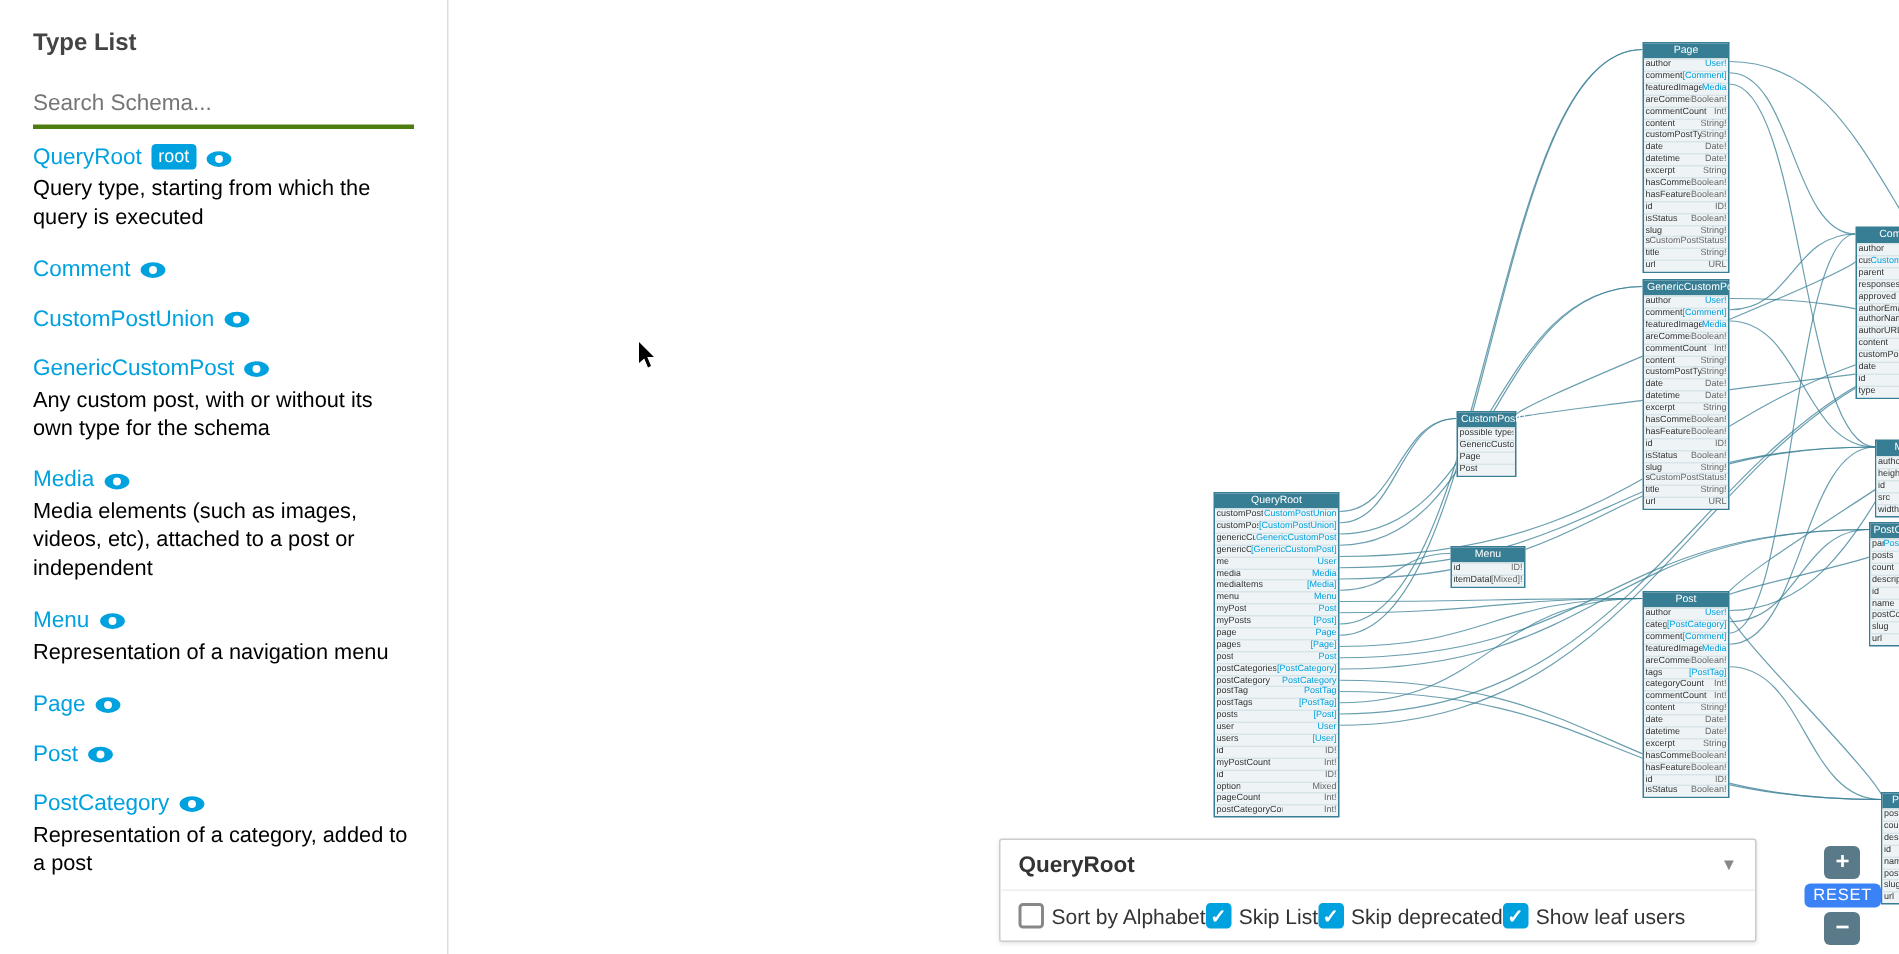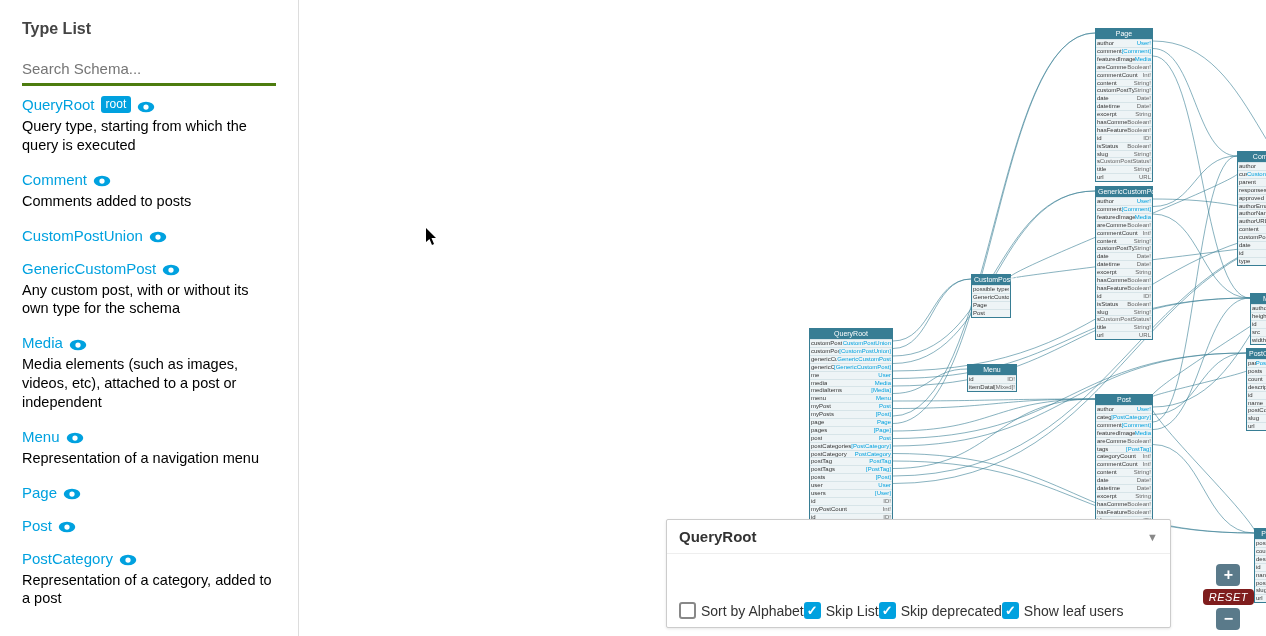--- a/index.html
+++ b/index.html
@@ -21,28 +21,28 @@
 .node { position: absolute; background: #fff; border: 1px solid #377d94; font-size: 6px; line-height: 1.15; }
 .node-head { background: #377d94; color: #fff; text-align: center; padding: 1px 2px; font-size: 7px; }
 .node-row { display: flex; justify-content: space-between; padding: 0 1px; border-top: 1px solid #d7e4e8; background: #eef4f6; min-height: 7px; }
 .node-row span.k { color: #333; white-space: nowrap; overflow: hidden; text-overflow: clip; max-width: 44px; }
 .node-row span.v { color: #666; white-space: nowrap; }
 .node-row span.v.l { color: #00a1df; }
 .bottom-panel { position: absolute; left: 340px; bottom: 8px; width: 505px; background: #fff; border: 1px solid #ccc; border-radius: 2px; box-shadow: 0 1px 3px rgba(0,0,0,.1); }
 .bp-head { display: flex; justify-content: space-between; align-items: center; padding: 8px 12px; border-bottom: 1px solid #eee; cursor: pointer; }
 .bp-title { font-weight: 600; font-size: 15px; color: #333; }
 .bp-arrow { color: #888; font-size: 11px; }
-.bp-body { display: flex; gap: 0; padding: 8px 12px; align-items: center; margin-top: 40px; }
+.bp-body { display: flex; gap: 0; padding: 8px 12px; align-items: center; }
 .chk { display: flex; align-items: center; gap: 5px; font-size: 14px; color: #333; cursor: pointer; }
 .chk-box { width: 17px; height: 17px; border: 2px solid #888; border-radius: 3px; display: flex; align-items: center; justify-content: center; }
 .chk-box.on { background: #00a1df; border-color: #00a1df; color: #fff; }
 .chk-box.on::after { content: "✓"; font-size: 13px; font-weight: bold; line-height: 1; }
 .zoom-ctrl { position: absolute; right: 12px; bottom: 6px; display: flex; flex-direction: column; gap: 3px; align-items: center; }
 .zoom-btn { width: 24px; height: 22px; background: #5a7a8a; color: #fff; border-radius: 4px; display: flex; align-items: center; justify-content: center; font-size: 16px; font-weight: bold; cursor: pointer; }
-.zoom-reset { background: #7f1d1d; color: #fff; font-size: 11px; padding: 2px 6px; border-radius: 4px; cursor: pointer; letter-spacing: .5px; font-style: italic; }
+.zoom-reset { background: #3b82f6; color: #fff; font-size: 11px; padding: 2px 6px; border-radius: 4px; cursor: pointer; letter-spacing: .5px; }
 .cursor-arrow { position: absolute; width: 12px; height: 18px; pointer-events: none; }
 </style>
 </head>
 <body>
 
 <div class="sidebar">
   <div class="sidebar-title">Type List</div>
   <div class="search-row">
     <input class="search" placeholder="Search Schema..." style="">
   </div>
@@ -59,21 +59,20 @@
         <div class="type-desc">Query type, starting from which the query is executed</div>
       </div>
       <div class="type-item">
         <div class="type-name-row">
           <span class="type-name">Comment</span>
           <span class="eye-icon"><svg viewBox="0 0 24 16">
               <ellipse cx="12" cy="8" rx="11" ry="7" fill="#00a1df"></ellipse>
               <circle cx="12" cy="8" r="3.5" fill="#fff"></circle>
             </svg></span>
         </div>
-        <div class="type-desc">Comments added to posts</div>
       </div>
       <div class="type-item">
         <div class="type-name-row">
           <span class="type-name">CustomPostUnion</span>
           <span class="eye-icon"><svg viewBox="0 0 24 16">
               <ellipse cx="12" cy="8" rx="11" ry="7" fill="#00a1df"></ellipse>
               <circle cx="12" cy="8" r="3.5" fill="#fff"></circle>
             </svg></span>
         </div>
       </div>

